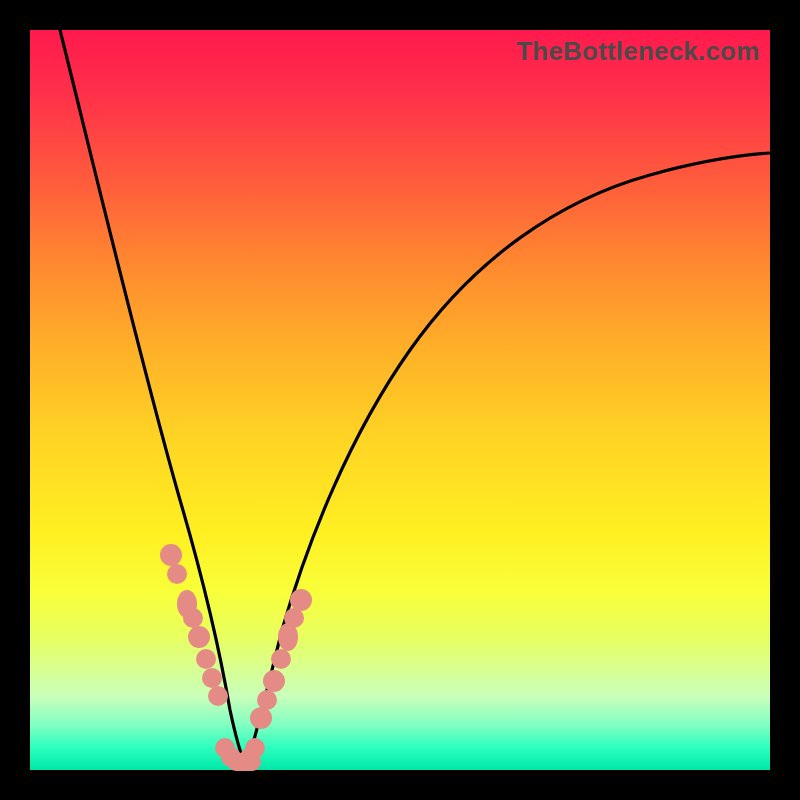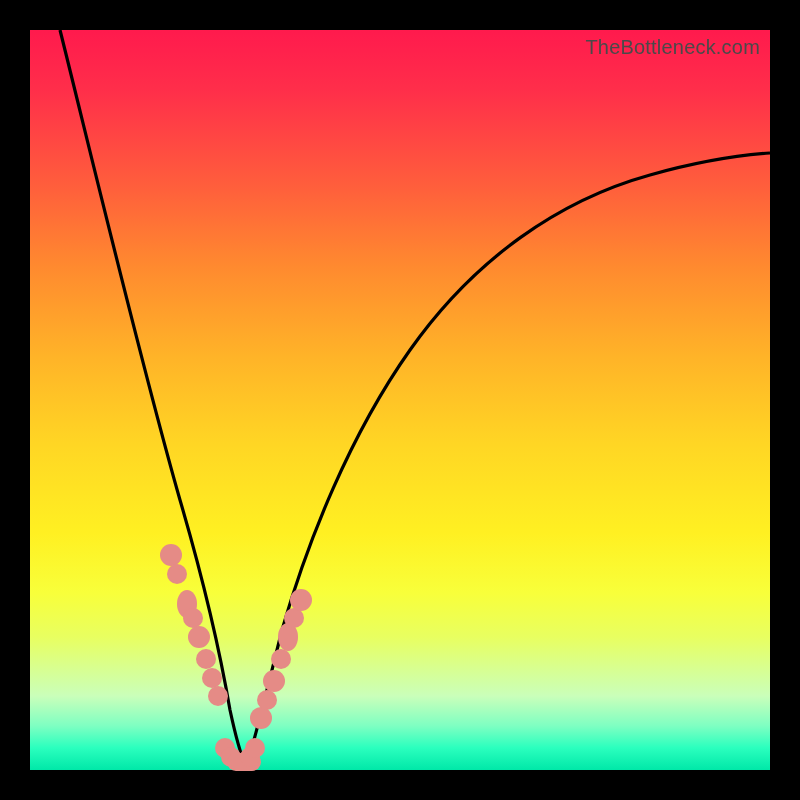--- a/index.html
+++ b/index.html
@@ -36,22 +36,22 @@
       #caffba 90%,
       #7fffc2 94%,
       #2bffbe 97%,
       #00e8a8 100%);
   }
   .watermark {
     position: absolute;
     top: 6px;
     right: 10px;
     color: #4a4a4a;
-    font-size: 20px;
-    font-weight: 400;
+    font-size: 26px;
+    font-weight: 700;
     letter-spacing: 0.2px;
     pointer-events: none;
     user-select: none;
   }
   svg.curves {
     position: absolute;
     left: 0;
     top: 0;
     width: 740px;
     height: 740px;

